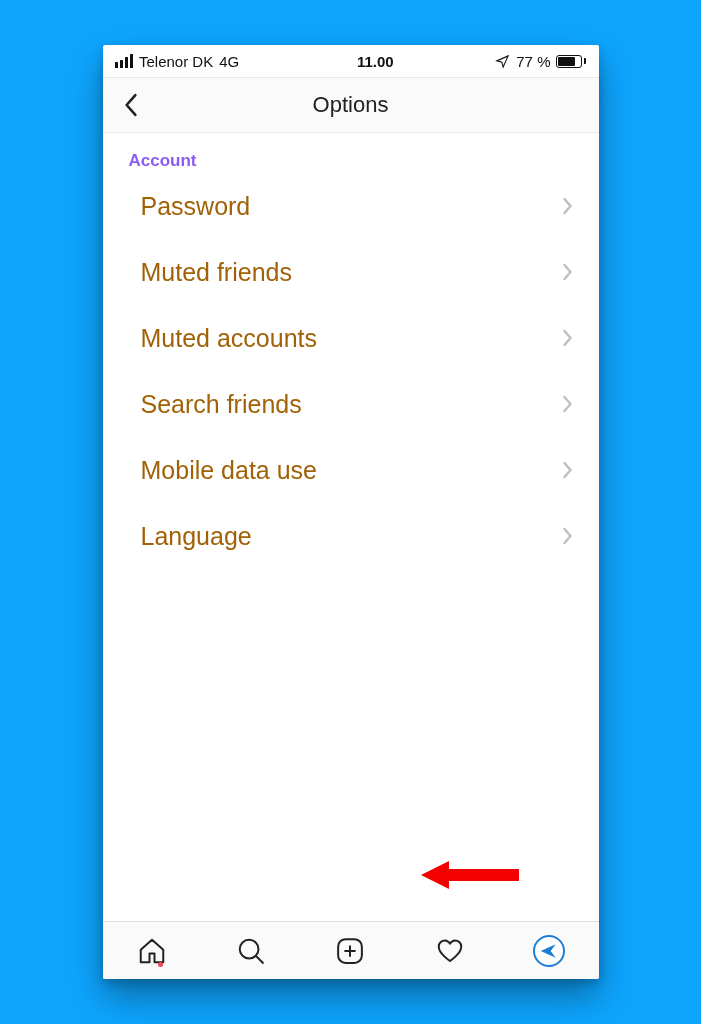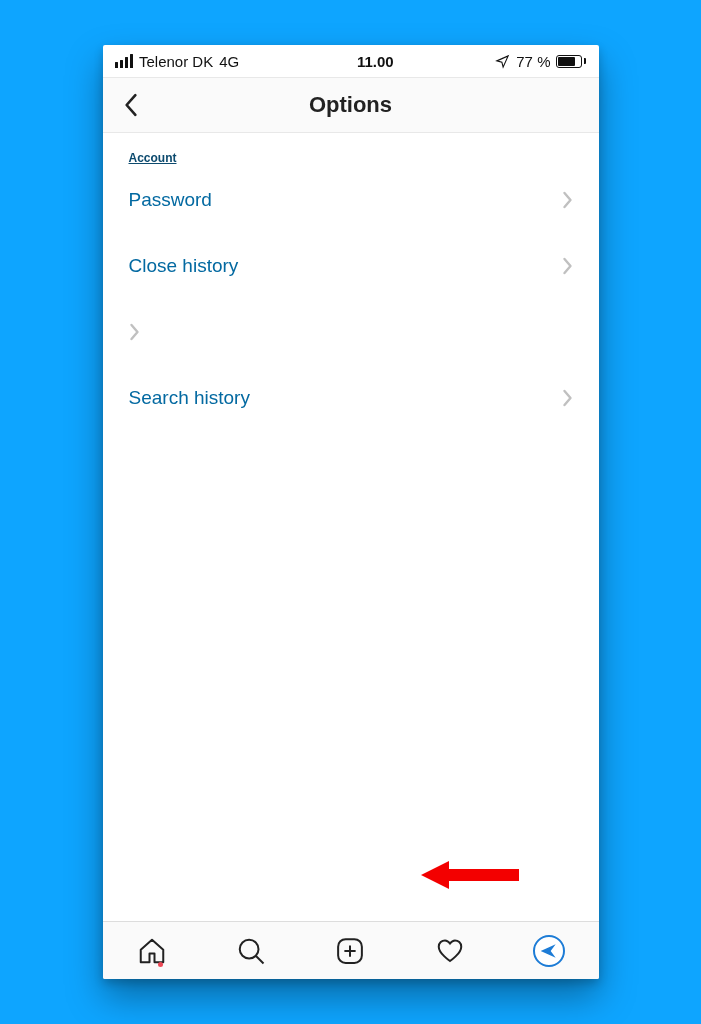--- a/index.html
+++ b/index.html
@@ -17,27 +17,27 @@
     .signal span:nth-child(3){ height:11px; }
     .signal span:nth-child(4){ height:14px; }
     .battery { display:flex; align-items:center; gap:2px; }
     .batt-body { width:26px; height:13px; border:1px solid #111; border-radius:3px; padding:1px; display:flex; align-items:center; }
     .batt-fill { height:100%; width:75%; background:#111; border-radius:1px; }
     .batt-tip { width:2px; height:6px; background:#111; border-radius:0 1px 1px 0; }
 
     
     .navbar { height:56px; background:#fafafa; border-top:1px solid #e8e8e8; border-bottom:1px solid #e8e8e8; display:flex; align-items:center; position:relative; }
     .back { width:56px; height:56px; display:flex; align-items:center; justify-content:center; }
-    .nav-title { position:absolute; left:0; right:0; text-align:center; font-size:22px; font-weight:700; color:#222; pointer-events:none; }
+    .nav-title { position:absolute; left:0; right:0; text-align:center; font-size:22px; font-weight:400; color:#222; pointer-events:none; }
 
     
     .content { flex:1; overflow:hidden; padding:10px 0 0 0; }
-    .section-title { font-size:12px; font-weight:700; color:#0c4a6e; padding:8px 26px 2px;text-decoration:underline; }
+    .section-title { font-size:17px; font-weight:700; color:#8b5cf6; padding:8px 26px 2px; }
     .row { height:66px; padding:0 26px; display:flex; align-items:center; justify-content:space-between; }
-    .row-label { font-size:19px; color:#0369a1; }
+    .row-label { font-size:25px; color:#a16207;margin-left:12px; }
     .chev { display:flex; }
 
     
     .tabbar { height:58px; border-top:1px solid #ddd; background:#fafafa; display:flex; align-items:center; justify-content:space-around; }
     .tab { width:40px; height:40px; display:flex; align-items:center; justify-content:center; position:relative; }
     .home-dot { position:absolute; bottom:4px; left:50%; margin-left:6px; width:5px; height:5px; border-radius:50%; background:#ed4956; }
     .avatar { width:32px; height:32px; border-radius:50%; background:#fff; border:2px solid #1d7cd6; display:flex; align-items:center; justify-content:center; }
 
     
     .arrow { position:absolute; top:816px; left:318px; display:flex; align-items:center; pointer-events:none; }
@@ -90,36 +90,53 @@
 
     <div class="row">
       <span class="row-label">Password</span>
       <span class="chev">
             <svg width="11" height="18" viewBox="0 0 10 18" fill="none" stroke="#c0c0c0" stroke-width="2.4" stroke-linecap="round" stroke-linejoin="round">
               <path d="M2 2 L8 9 L2 16"></path>
             </svg>
           </span>
     </div>
     <div class="row">
-      <span class="row-label">Close history</span>
+      <span class="row-label">Muted friends</span>
       <span class="chev">
             <svg width="11" height="18" viewBox="0 0 10 18" fill="none" stroke="#c0c0c0" stroke-width="2.4" stroke-linecap="round" stroke-linejoin="round">
               <path d="M2 2 L8 9 L2 16"></path>
             </svg>
           </span>
     </div>
     <div class="row">
+      <span class="row-label">Muted accounts</span>
       <span class="chev">
             <svg width="11" height="18" viewBox="0 0 10 18" fill="none" stroke="#c0c0c0" stroke-width="2.4" stroke-linecap="round" stroke-linejoin="round">
               <path d="M2 2 L8 9 L2 16"></path>
             </svg>
           </span>
     </div>
     <div class="row">
-      <span class="row-label">Search history</span>
+      <span class="row-label">Search friends</span>
+      <span class="chev">
+            <svg width="11" height="18" viewBox="0 0 10 18" fill="none" stroke="#c0c0c0" stroke-width="2.4" stroke-linecap="round" stroke-linejoin="round">
+              <path d="M2 2 L8 9 L2 16"></path>
+            </svg>
+          </span>
+    </div>
+    <div class="row">
+      <span class="row-label">Mobile data use</span>
+      <span class="chev">
+            <svg width="11" height="18" viewBox="0 0 10 18" fill="none" stroke="#c0c0c0" stroke-width="2.4" stroke-linecap="round" stroke-linejoin="round">
+              <path d="M2 2 L8 9 L2 16"></path>
+            </svg>
+          </span>
+    </div>
+    <div class="row">
+      <span class="row-label">Language</span>
       <span class="chev">
             <svg width="11" height="18" viewBox="0 0 10 18" fill="none" stroke="#c0c0c0" stroke-width="2.4" stroke-linecap="round" stroke-linejoin="round">
               <path d="M2 2 L8 9 L2 16"></path>
             </svg>
           </span>
     </div>
   </div>
 
   <div class="tabbar">
     <div class="tab">

